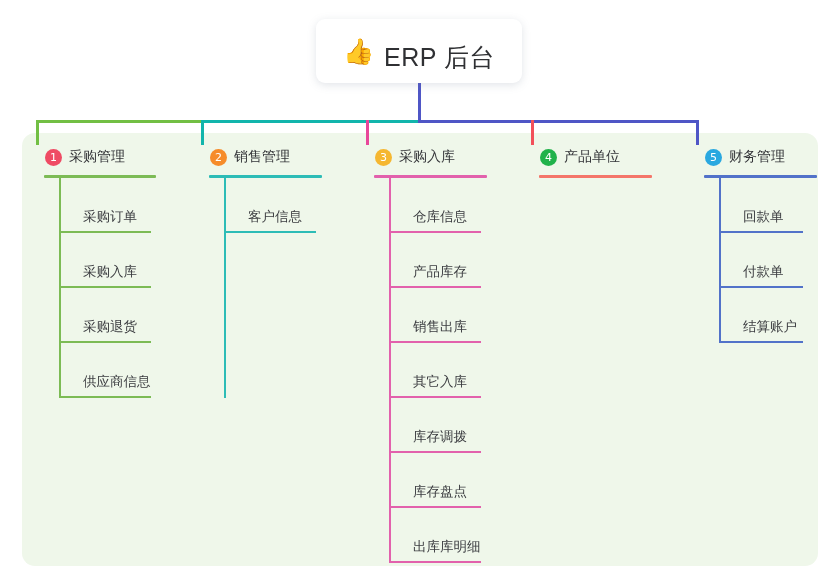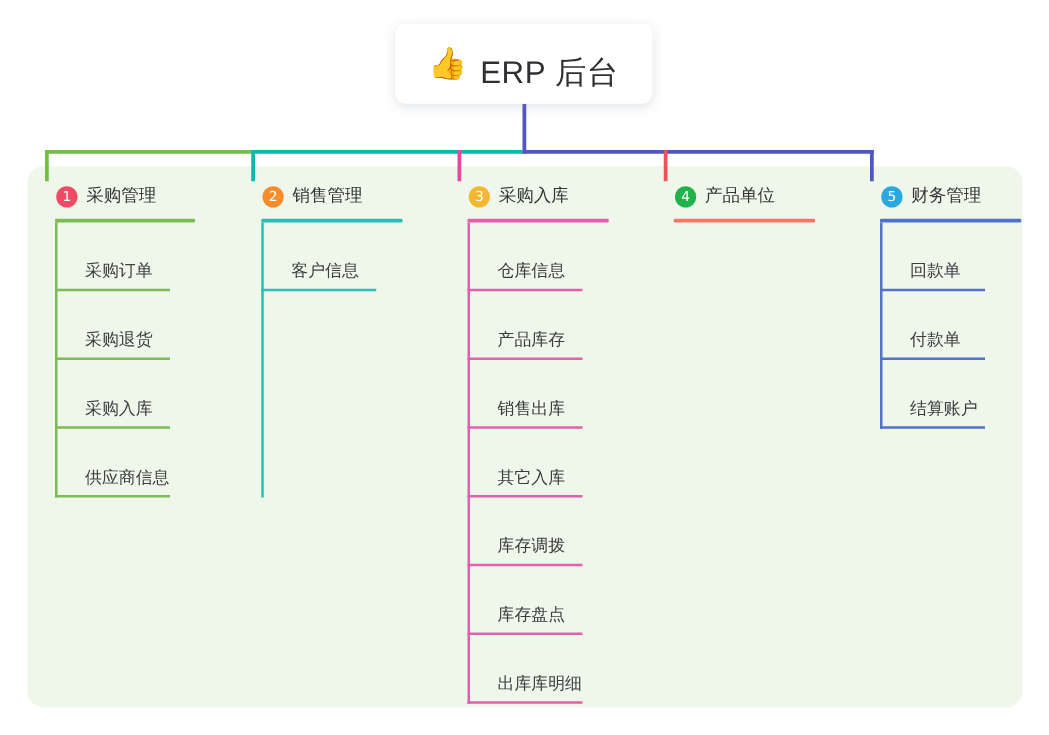--- a/index.html
+++ b/index.html
@@ -99,21 +99,21 @@
   }
   .col-rule {
     height: 3px;
     margin-top: 6px;
     margin-left: 11px;
     border-radius: 1px;
   }
 
   .leaves {
     position: relative;
-    margin-left: 11px;
+    margin-left: 26px;
   }
   .spine {
     position: absolute;
     left: 0;
     top: 0;
     width: 2px;
   }
   .leaf {
     position: relative;
     height: 55px;
@@ -164,25 +164,25 @@
           <span class="col-title">采购管理</span>
         </div>
         <div class="col-rule" style="width: 112px; background: rgb(124, 187, 85);"></div>
         <div class="leaves">
           <div class="spine" style="background: rgb(124, 187, 85); height: 220px;"></div>
           <div class="leaf">
             <span class="leaf-label">采购订单</span>
             <div class="leaf-rule" style="width: 92px; background: rgb(124, 187, 85);"></div>
           </div>
           <div class="leaf">
+            <span class="leaf-label">采购入库</span>
+            <div class="leaf-rule" style="width: 92px; background: rgb(124, 187, 85);"></div>
+          </div>
+          <div class="leaf">
             <span class="leaf-label">采购退货</span>
-            <div class="leaf-rule" style="width: 92px; background: rgb(124, 187, 85);"></div>
-          </div>
-          <div class="leaf">
-            <span class="leaf-label">采购入库</span>
             <div class="leaf-rule" style="width: 92px; background: rgb(124, 187, 85);"></div>
           </div>
           <div class="leaf">
             <span class="leaf-label">供应商信息</span>
             <div class="leaf-rule" style="width: 92px; background: rgb(124, 187, 85);"></div>
           </div>
         </div>
       </div>
       <div class="column" style="left: 198px; width: 113px;">
         <div class="col-header">

